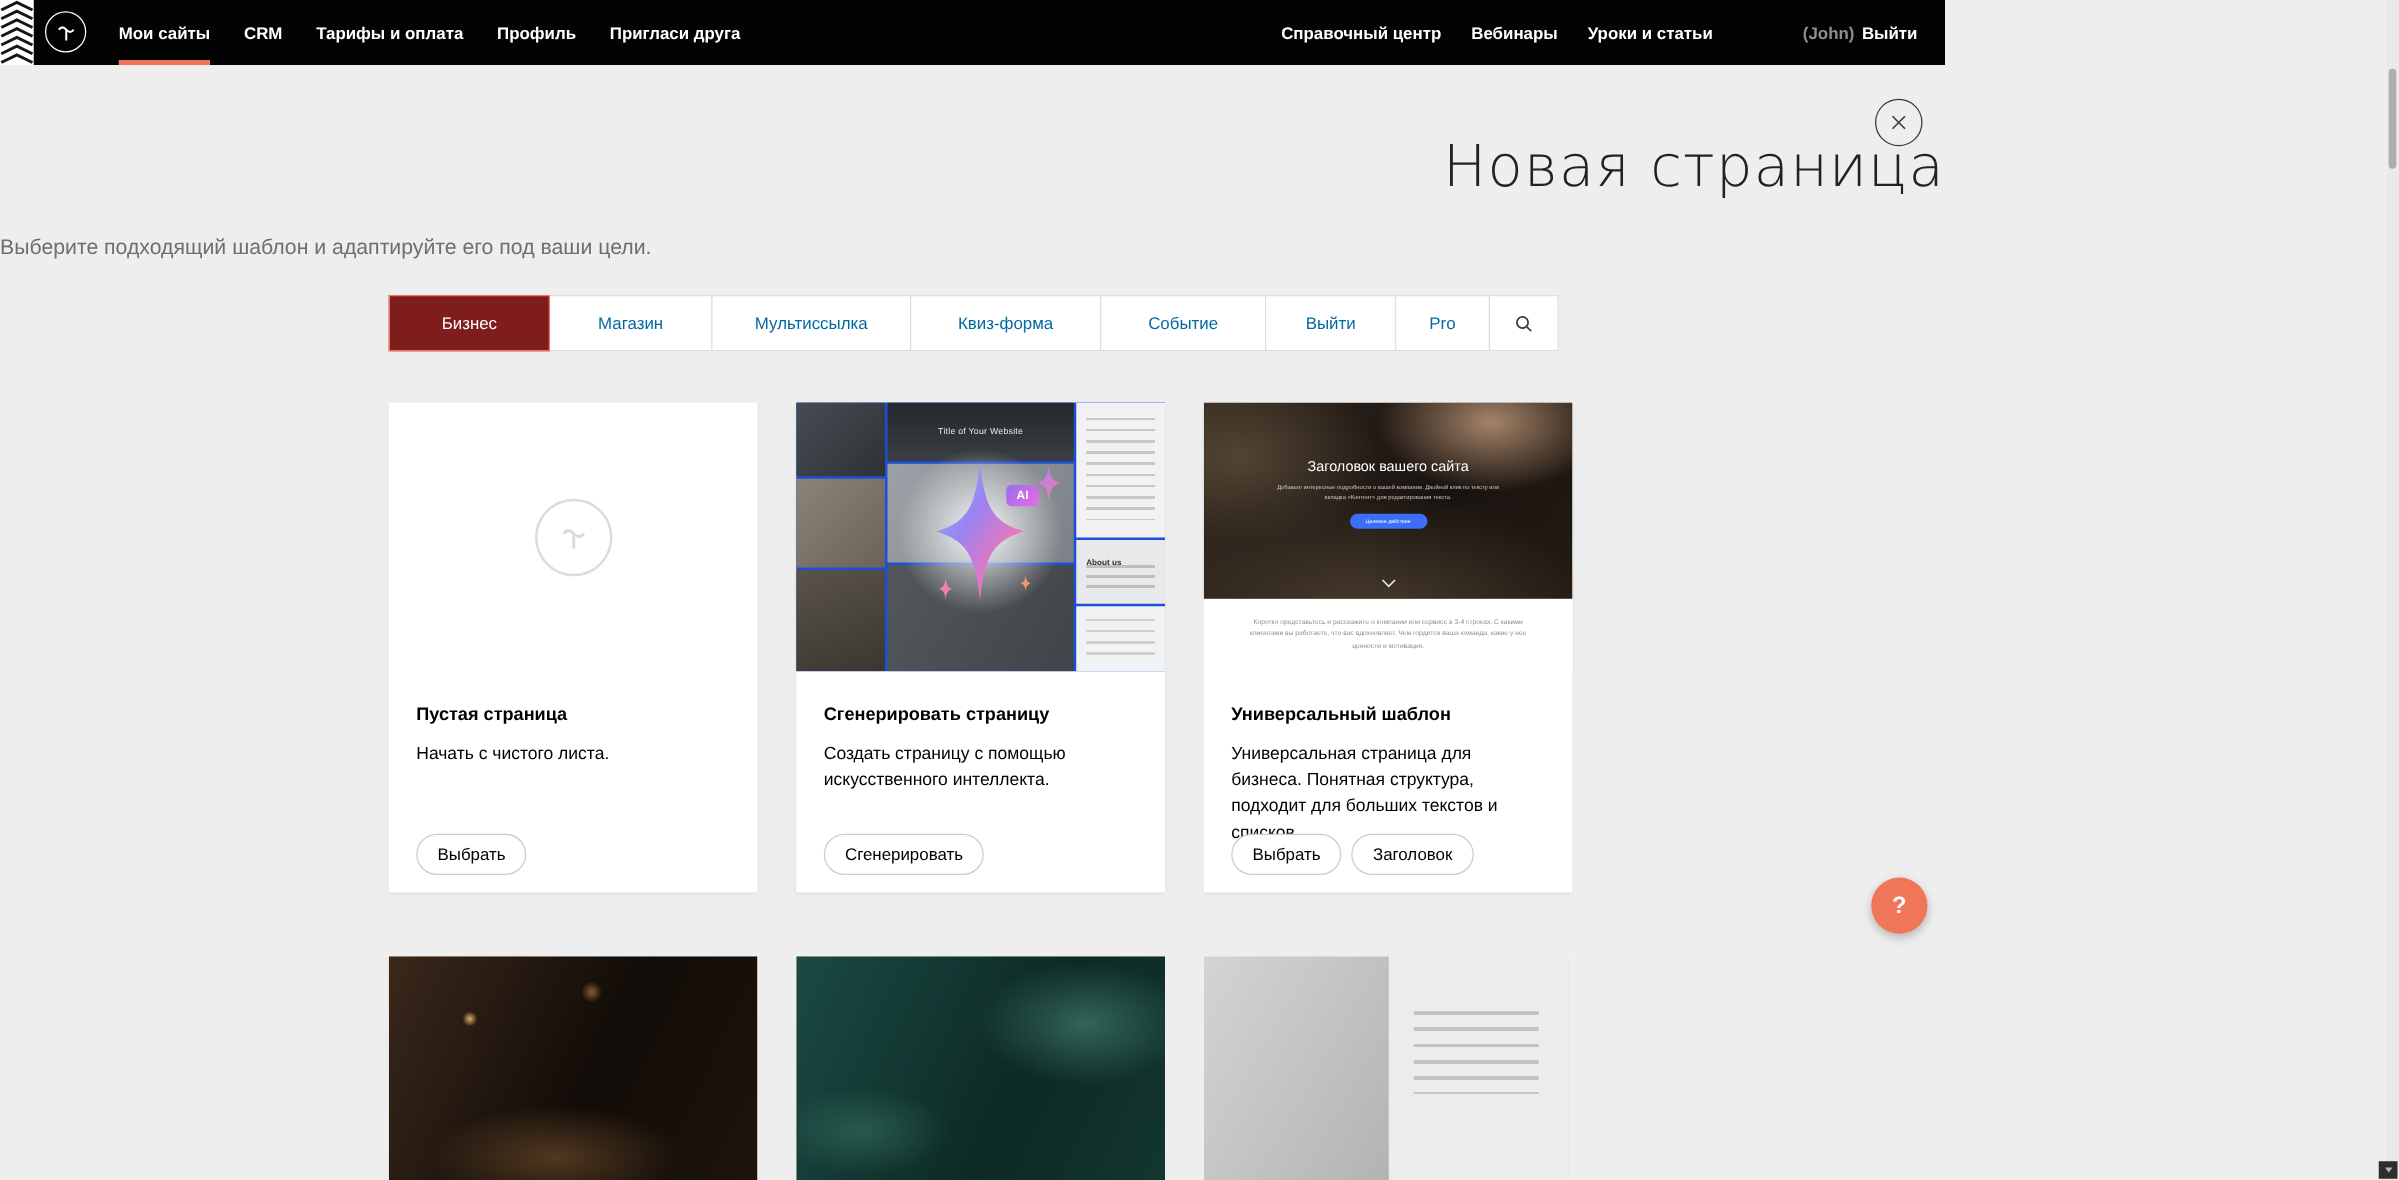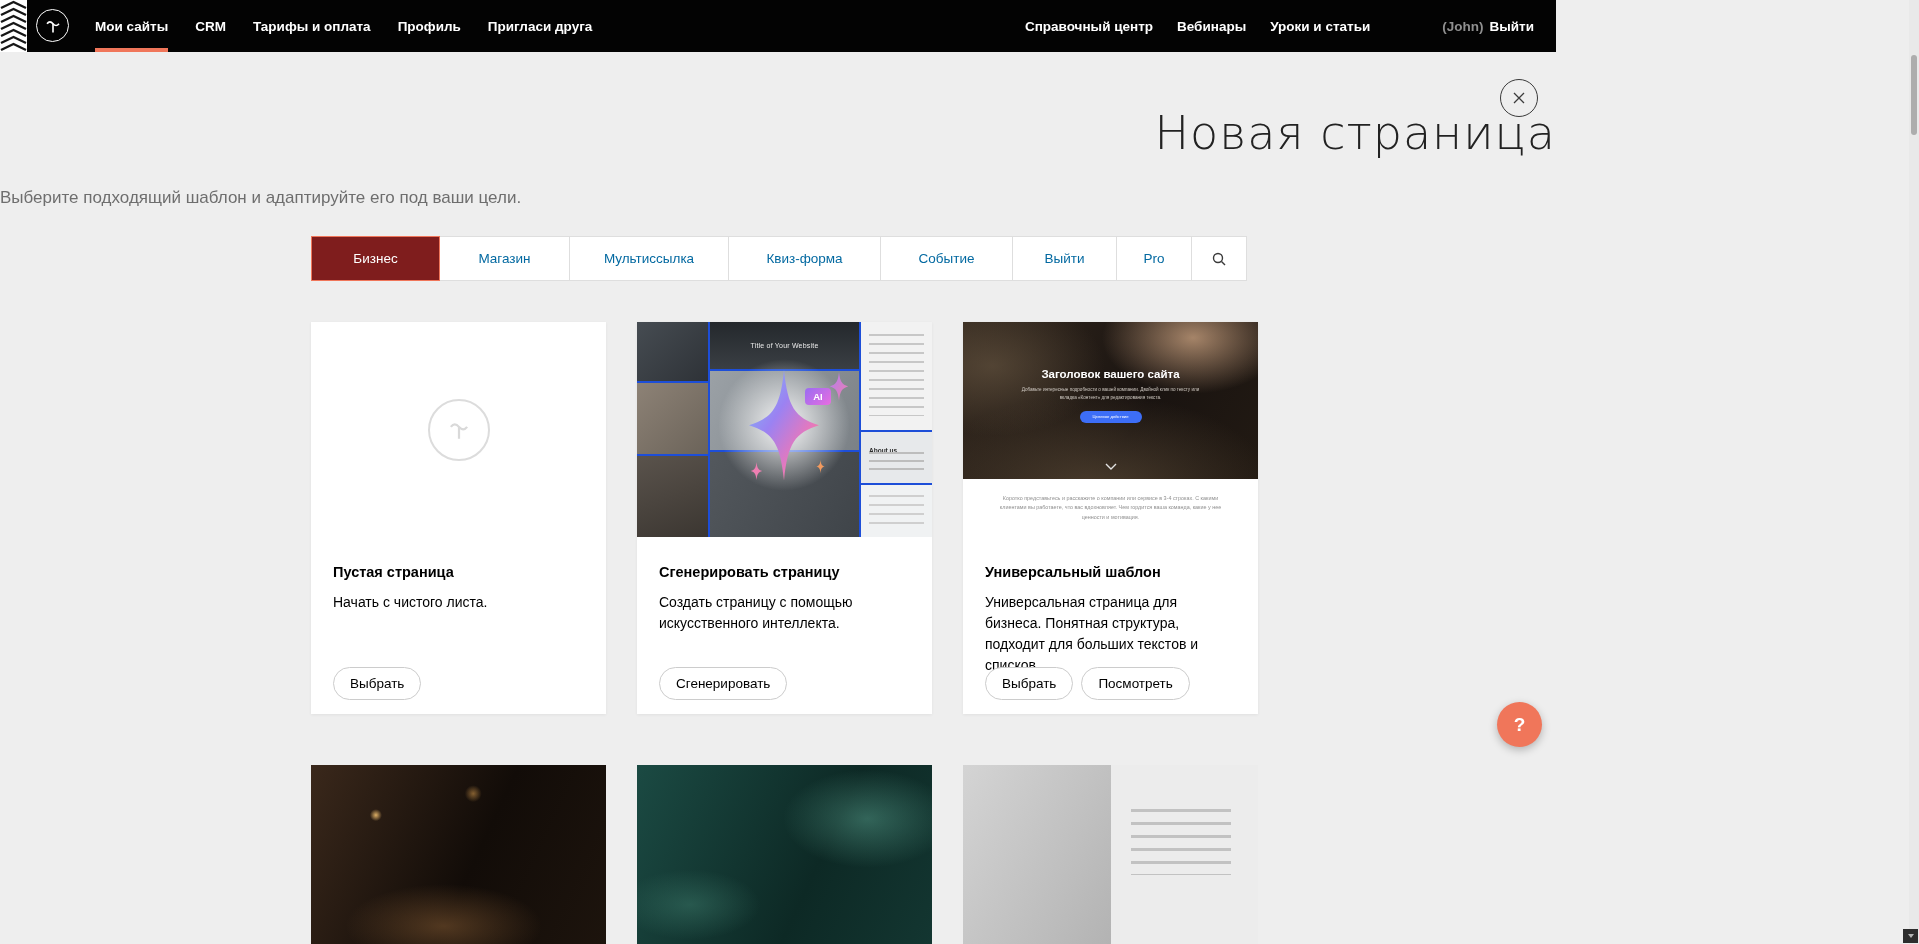--- a/index.html
+++ b/index.html
@@ -128,21 +128,21 @@
 
   
   .hero{
     height:157px; position:relative; overflow:hidden; text-align:center;
     background:
       radial-gradient(ellipse 130px 80px at 78% 10%, rgba(190,152,120,.85), rgba(190,152,120,0) 70%),
       radial-gradient(ellipse 160px 100px at 10% 28%, rgba(112,94,72,.55), transparent 70%),
       radial-gradient(ellipse 240px 130px at 45% 108%, rgba(100,82,60,.65), transparent 75%),
       linear-gradient(120deg,#34291f,#191310 60%,#221a13);
   }
-  .hero-title{ padding-top:46px; font-size:11.5px; font-weight:bold; color:#ffffff; }
+  .hero-title{ padding-top:46px; font-size:11.5px; font-weight:normal; color:#ffffff; }
   .hero-sub{ margin:6px auto 0; width:192px; font-size:4.6px; line-height:1.7; color:#cfc9c2; }
   .hero-btn{
     margin:9px auto 0; width:62px; height:12px; border-radius:6px;
     background:#3d6ef7; color:#ffffff; font-size:4.2px;
     display:flex; align-items:center; justify-content:center;
   }
   .hero-chevron{ position:absolute; bottom:8px; left:50%; transform:translateX(-50%); }
   .tpl-body{ height:58px; background:#ffffff; display:flex; align-items:center; justify-content:center; }
   .tiny-paragraph{ width:236px; text-align:center; font-size:5.4px; line-height:1.7; color:#8f8f8f; }
 
@@ -341,21 +341,21 @@
       <div class="tpl-body">
         <p class="tiny-paragraph">Коротко представьтесь и расскажите о компании или сервисе в 3-4 строках. С какими клиентами вы работаете, что вас вдохновляет. Чем гордится ваша команда, какие у нее ценности и мотивация.</p>
       </div>
     </div>
     <div class="card-body">
       <div class="card-title">Универсальный шаблон</div>
       <div class="card-desc">Универсальная страница для бизнеса. Понятная структура, подходит для больших текстов и списков.</div>
     </div>
     <div class="card-buttons">
       <button class="pill">Выбрать</button>
-      <button class="pill">Посмотреть</button>
+      <button class="pill">Заголовок</button>
     </div>
   </div>
 </div>
 
 <div class="cards-row2">
   <div class="card-cut">
     <div class="p2 p-restaurant"></div>
   </div>
   <div class="card-cut">
     <div class="p2 p-teal"></div>

